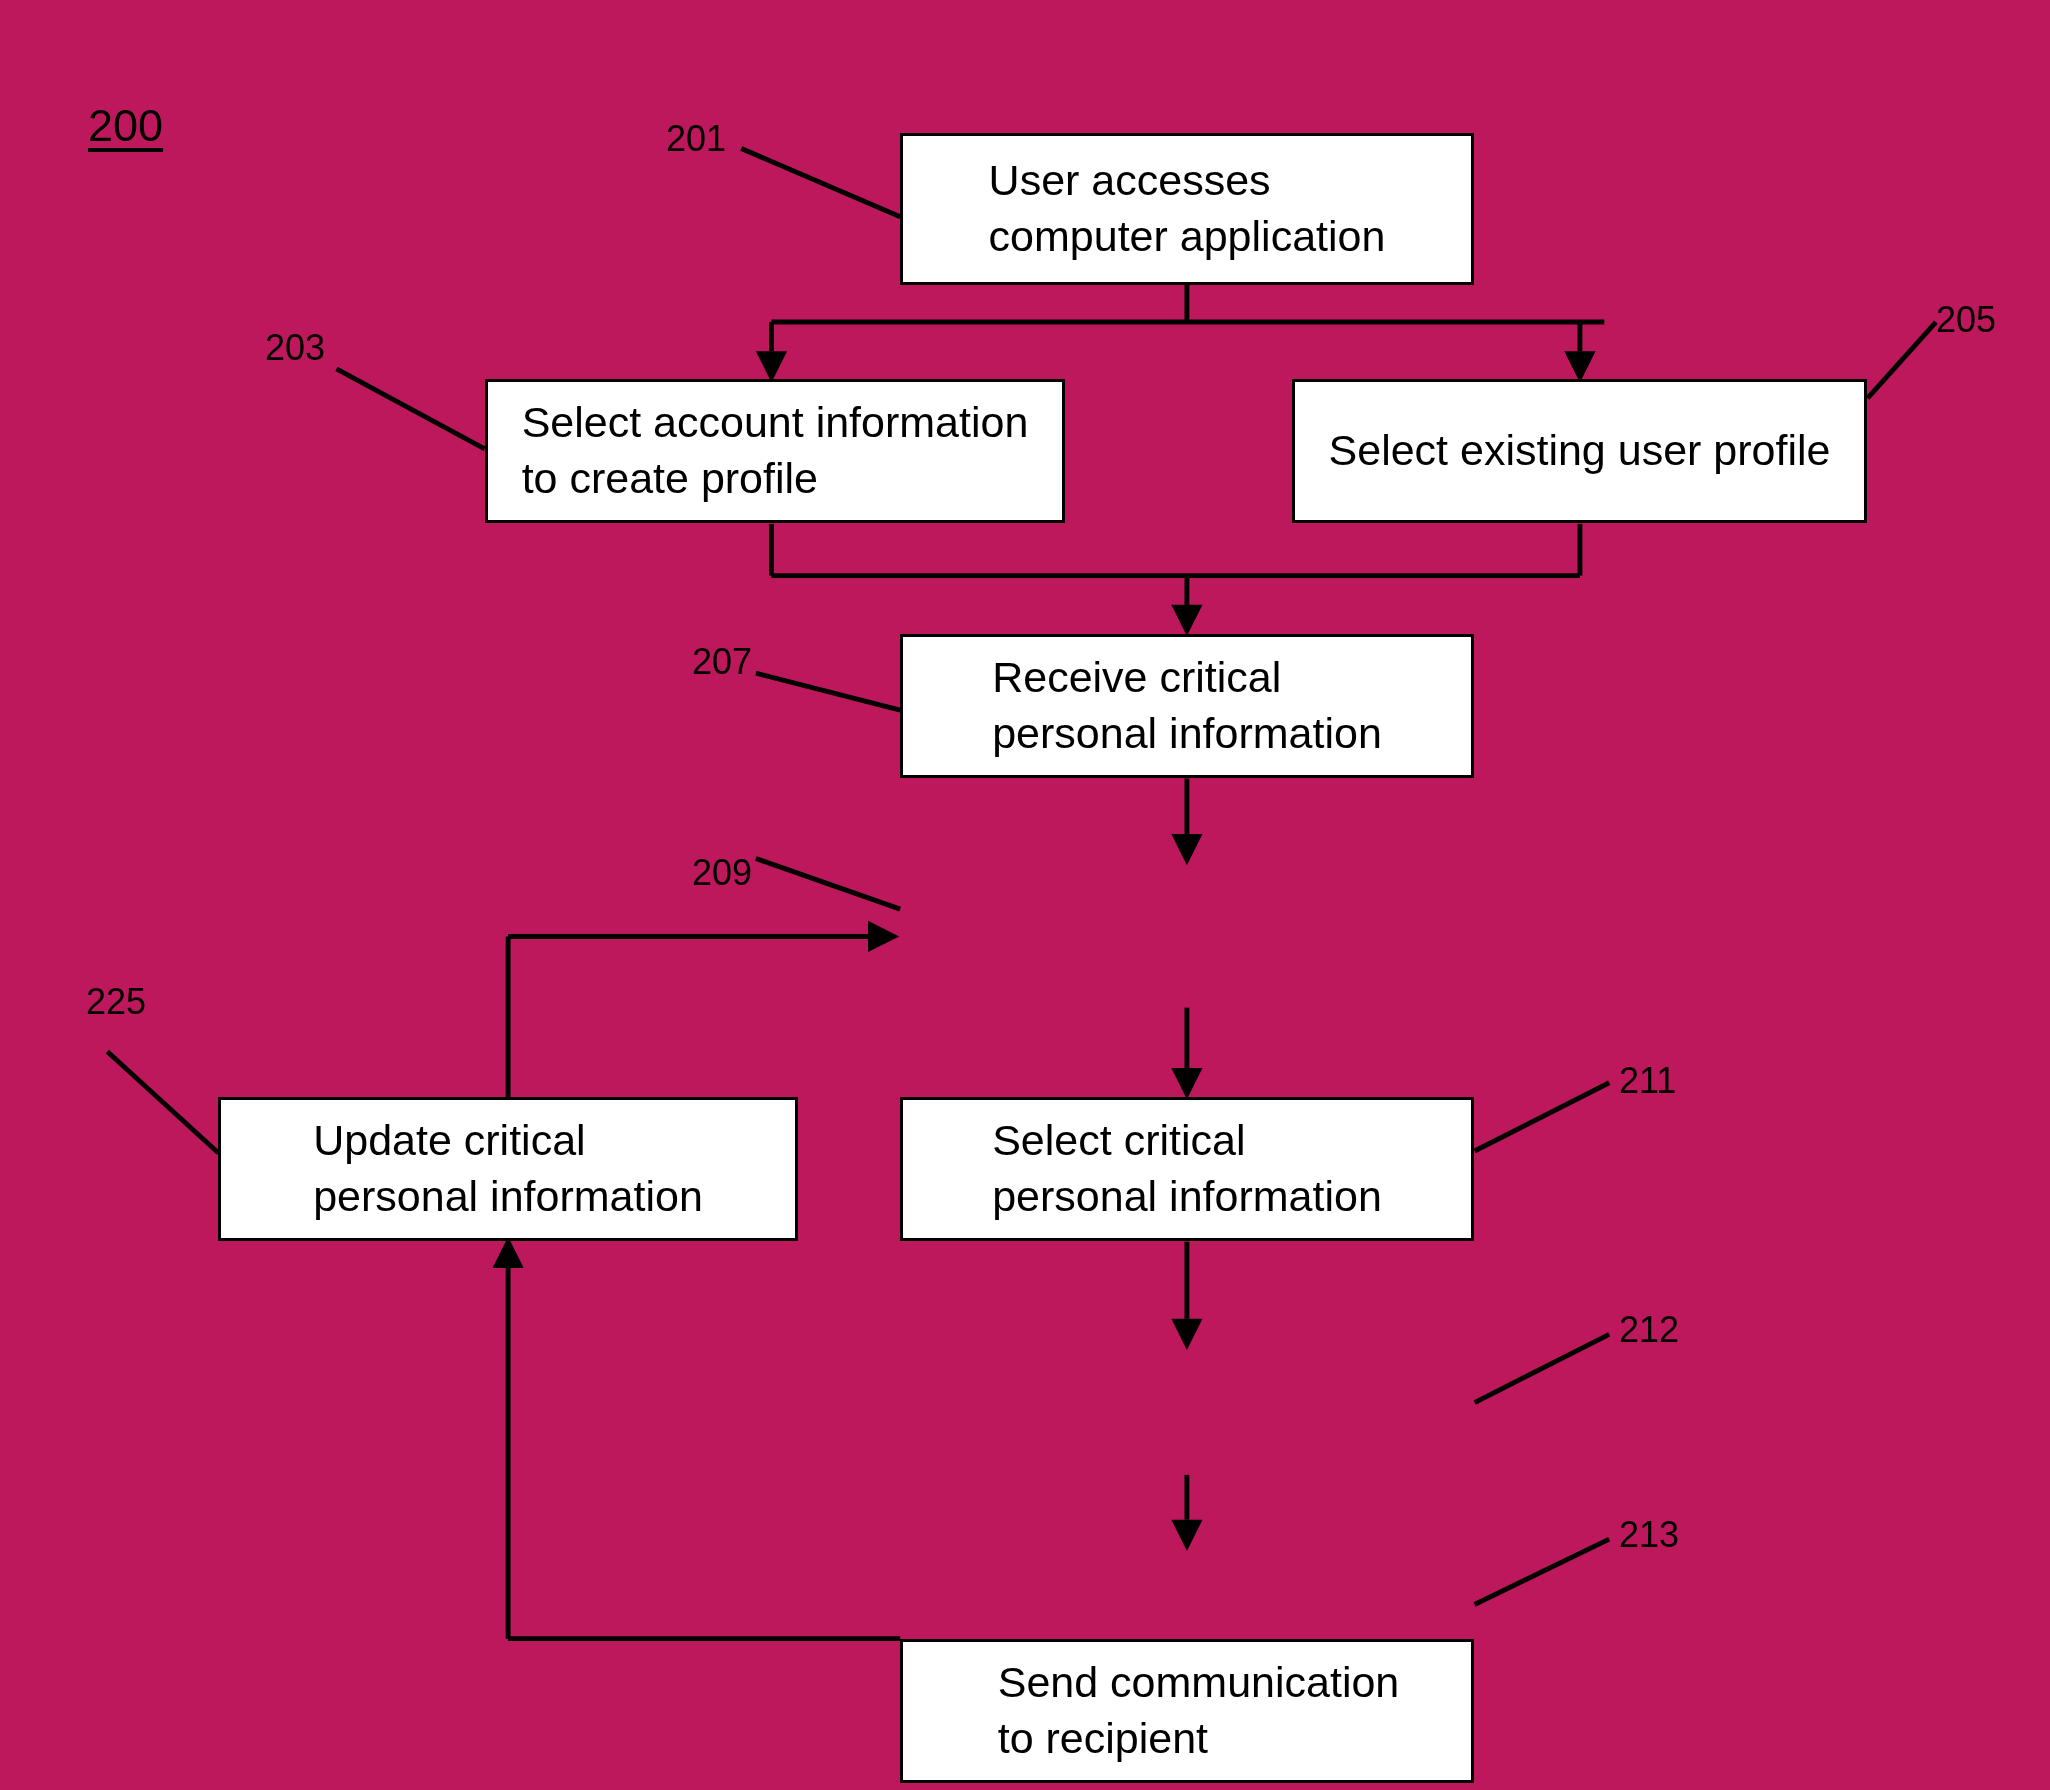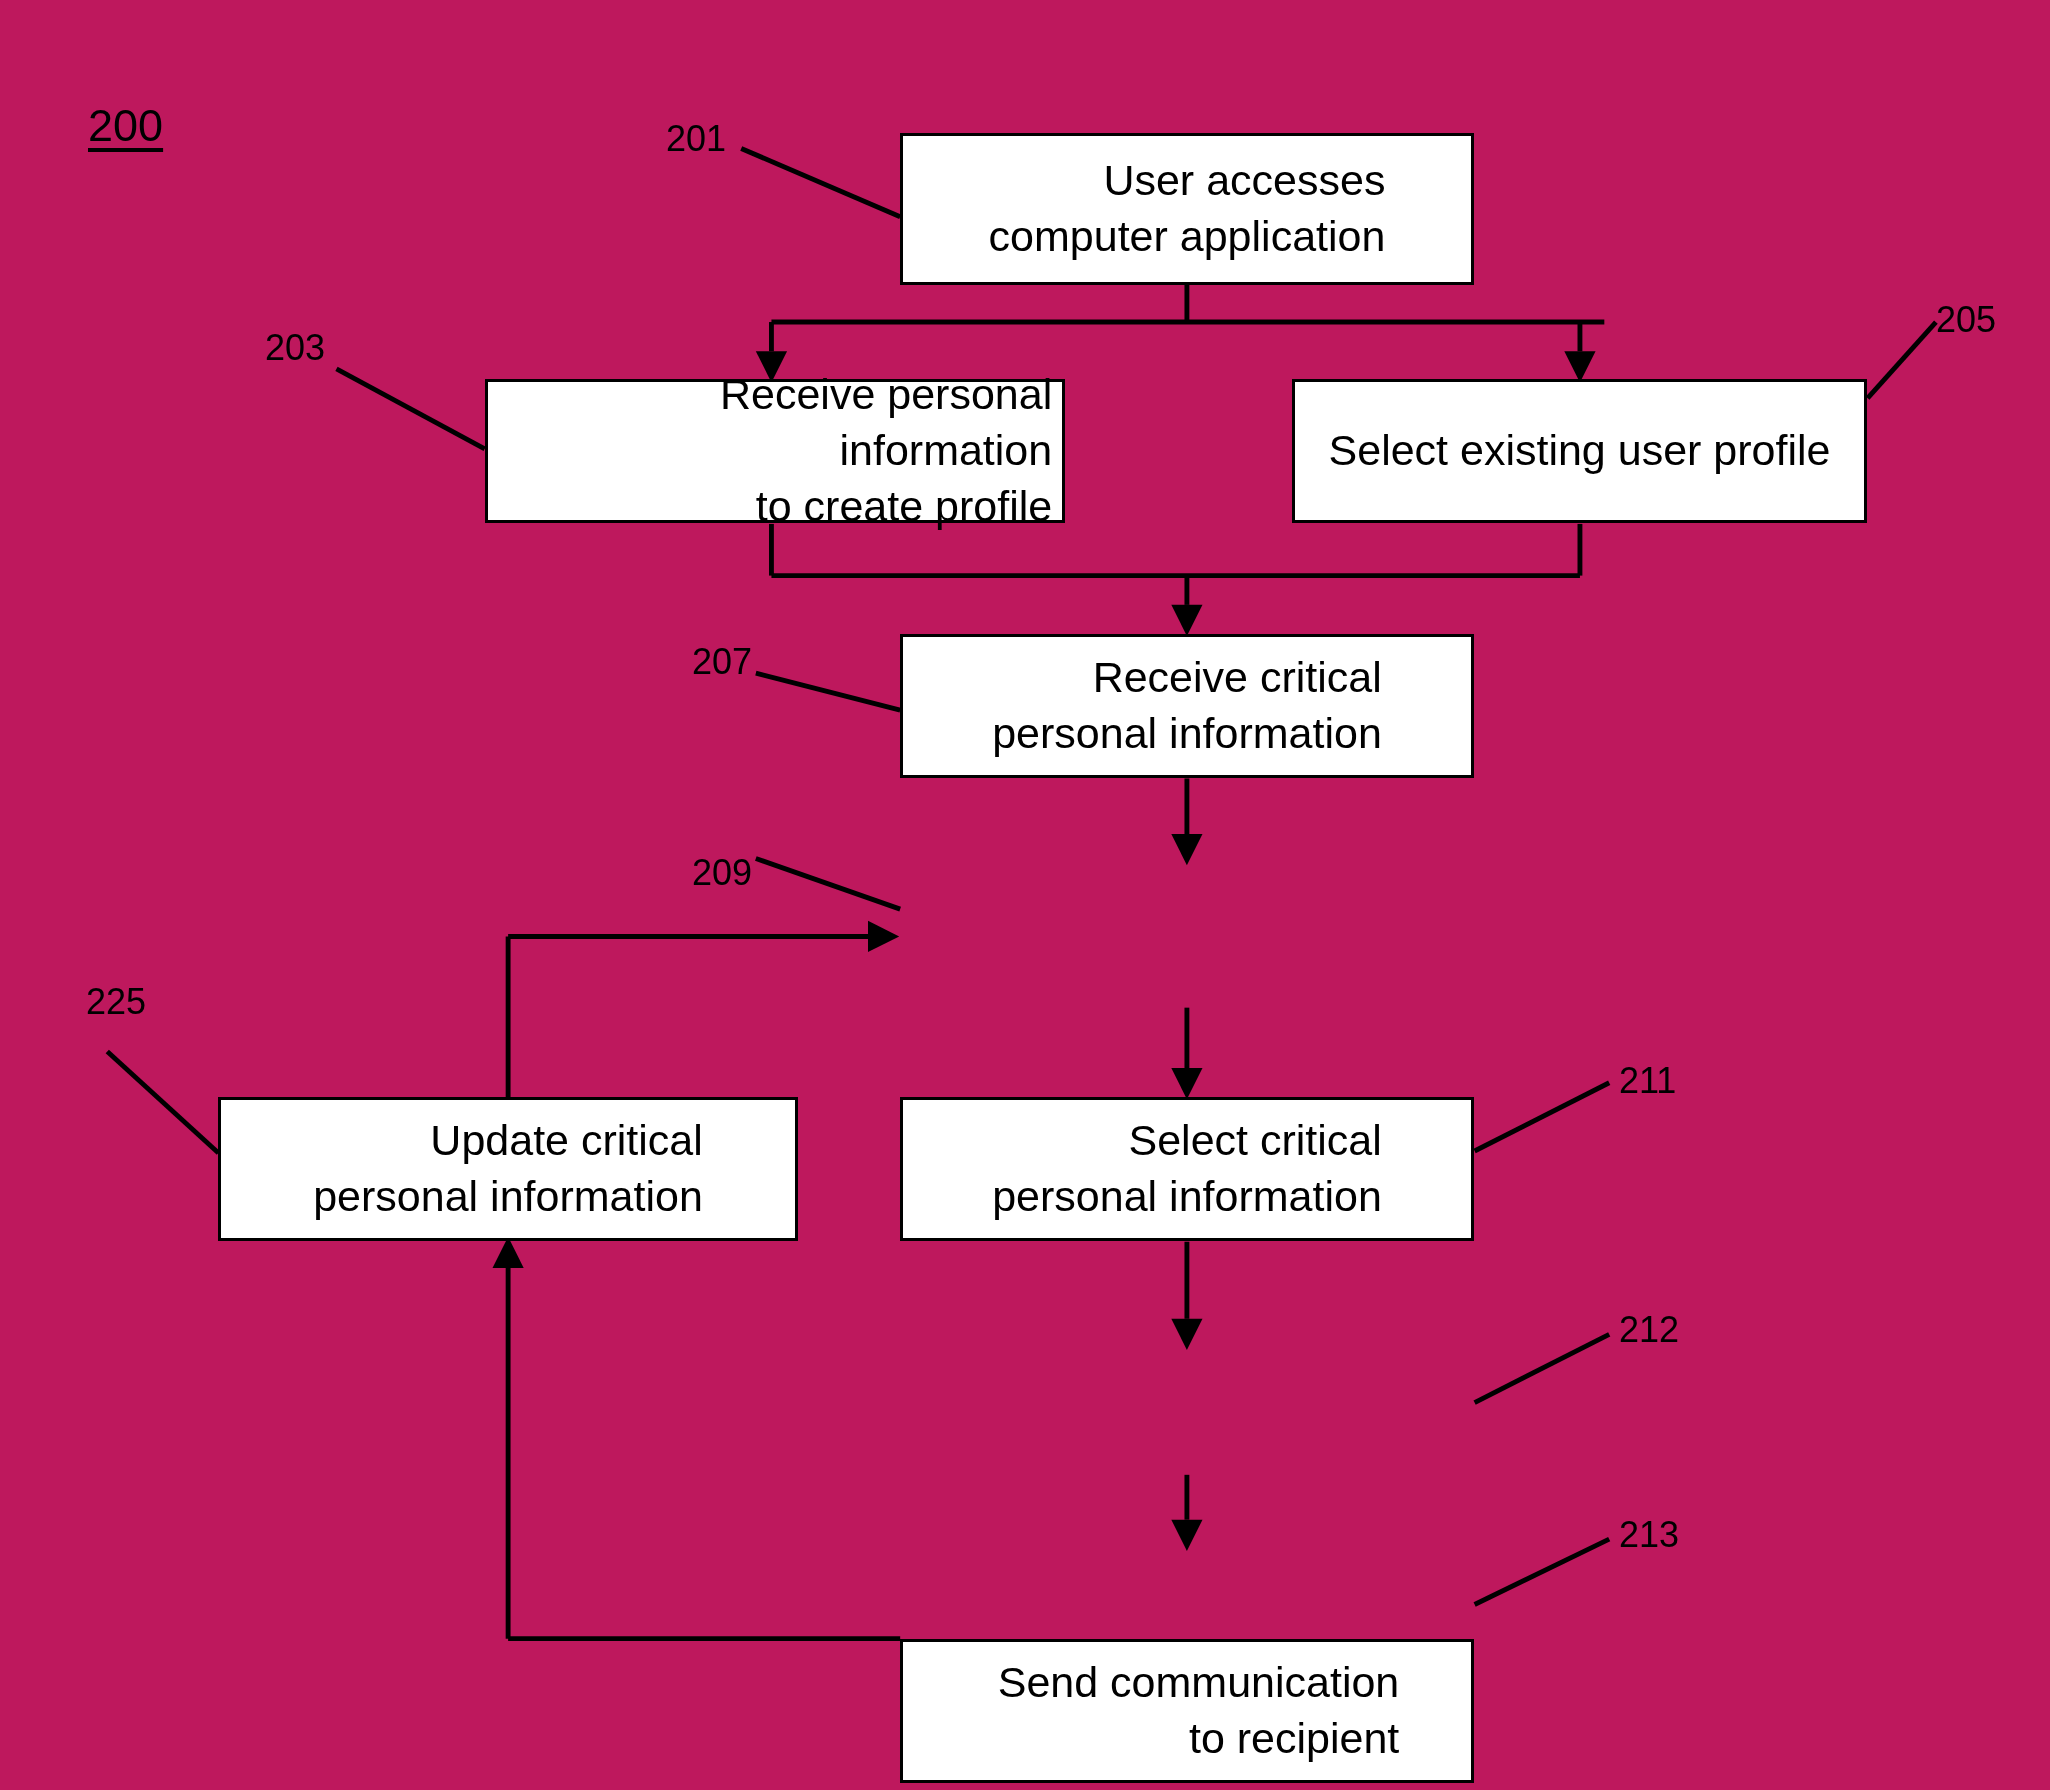--- a/index.html
+++ b/index.html
@@ -39,21 +39,21 @@
     white-space: nowrap;
   }
   .node {
     position: absolute;
     box-sizing: border-box;
     border: 3.9px solid #000;
     background: #ffffff;
     display: flex;
     align-items: center;
     justify-content: center;
-    text-align: right;
+    text-align: left;
   }
   .node .node-text {
     font-size: 43px;
     line-height: 1.30;
     color: #000;
     padding: 0 9.8px;
     white-space: pre-line;
   }
   svg.overlay {
     position: absolute;
@@ -139,21 +139,21 @@
     </g>
   </svg>
 
   <div class="node" style="left:900px; top:133px; width:574px; height:152px;">
     <div class="node-text">User accesses
 computer application</div>
   </div>
   <div class="ref-num" style="left:666px; top:121px;">201</div>
 
   <div class="node" style="left:485px; top:379px; width:580px; height:144px;">
-    <div class="node-text">Receive personal information
+    <div class="node-text">Select account information
 to create profile</div>
   </div>
   <div class="ref-num" style="left:265px; top:330px;">203</div>
 
   <div class="node" style="left:1292px; top:379px; width:575px; height:144px;">
     <div class="node-text">Select existing user profile</div>
   </div>
   <div class="ref-num" style="left:1936px; top:302px;">205</div>
 
   <div class="node" style="left:900px; top:634px; width:574px; height:144px;">

